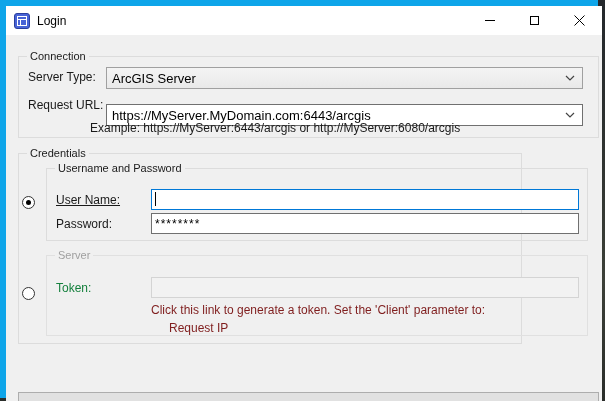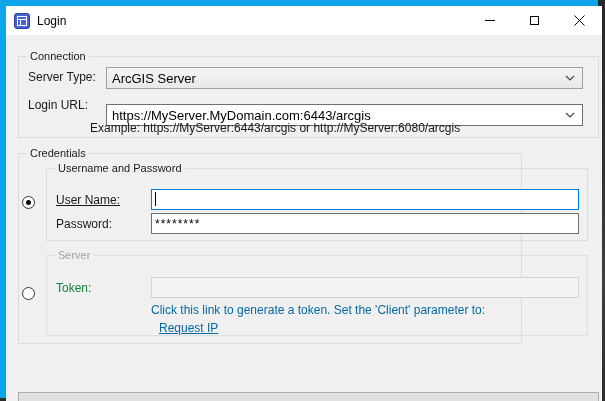--- a/index.html
+++ b/index.html
@@ -55,21 +55,21 @@
   .tb.pwd { letter-spacing:1px; font-size:12px; }
 
   .radio {
     position:absolute; width:13px; height:13px; border-radius:50%;
     border:1px solid #333; background:#fff;
   }
   .radio .dot {
     position:absolute; left:3px; top:3px; width:5px; height:5px;
     border-radius:50%; background:#000;
   }
-  .hint { position:absolute; font-size:12px; color:#0369a1; white-space:nowrap; }
+  .hint { position:absolute; font-size:12px; color:#7f1d1d; white-space:nowrap; }
 
   .login-btn {
     position:absolute; left:12px; top:357px; width:581px; height:27px;
     background:#e1e1e1; border:1px solid #adadad;
     font-family:"Liberation Sans", sans-serif; font-size:12px; color:#000;
     display:flex; align-items:center; justify-content:center;
   }
   .caret { position:absolute; left:4px; top:3px; width:1px; height:14px; background:#000; }
 </style>
 </head>
@@ -108,21 +108,21 @@
     </div>
     <span class="lbl" style="left:22px; top:35px;">Server Type:</span>
     <div class="combo" style="left:100px; top:32px; width:477px;">
       <span class="combo-text">ArcGIS Server</span>
       <span class="chev">
         <svg width="10" height="6" viewBox="0 0 10 6">
             <path d="M1 1 L5 5 L9 1" fill="none" stroke="#444" stroke-width="1.2"></path>
           </svg>
       </span>
     </div>
-    <span class="lbl" style="left:22px; top:63px;">Login URL:</span>
+    <span class="lbl" style="left:22px; top:63px;">Request URL:</span>
     <div class="combo editable" style="left:100px; top:69px; width:477px;">
       <span class="combo-text">https://MyServer.MyDomain.com:6443/arcgis</span>
       <span class="chev">
         <svg width="10" height="6" viewBox="0 0 10 6">
             <path d="M1 1 L5 5 L9 1" fill="none" stroke="#444" stroke-width="1.2"></path>
           </svg>
       </span>
     </div>
     <span class="lbl" style="left:84px; top:86px;">Example: https://MyServer:6443/arcgis or http://MyServer:6080/arcgis</span>
 
@@ -144,20 +144,20 @@
     <span class="lbl" style="left:50px; top:182px;">Password:</span>
     <input class="tb pwd" style="left: 145px; top: 178px; width: 428px;" value="********">
 
     <div class="groupbox" style="left:40px; top:220px; width:542px; height:81px; border-color:#e0e0e0;">
       <span class="gb-label disabled">Server</span>
     </div>
     <div class="radio" style="left:16px; top:252px;"></div>
     <span class="lbl disabled" style="left:50px; top:246px;">Token:</span>
     <input class="tb disabled" style="left: 145px; top: 242px; width: 428px;" disabled="" value="">
     <span class="hint" style="left:145px; top:268px;">Click this link to generate a token. Set the 'Client' parameter to:</span>
-    <span class="hint" style="left:153px; top:286px;text-decoration:underline;">Request IP</span>
+    <span class="hint" style="left:163px; top:286px;">Request IP</span>
 
     <div class="login-btn">
       <span>Login</span>
     </div>
 
   </div>
 </div>
 
 </body></html>

